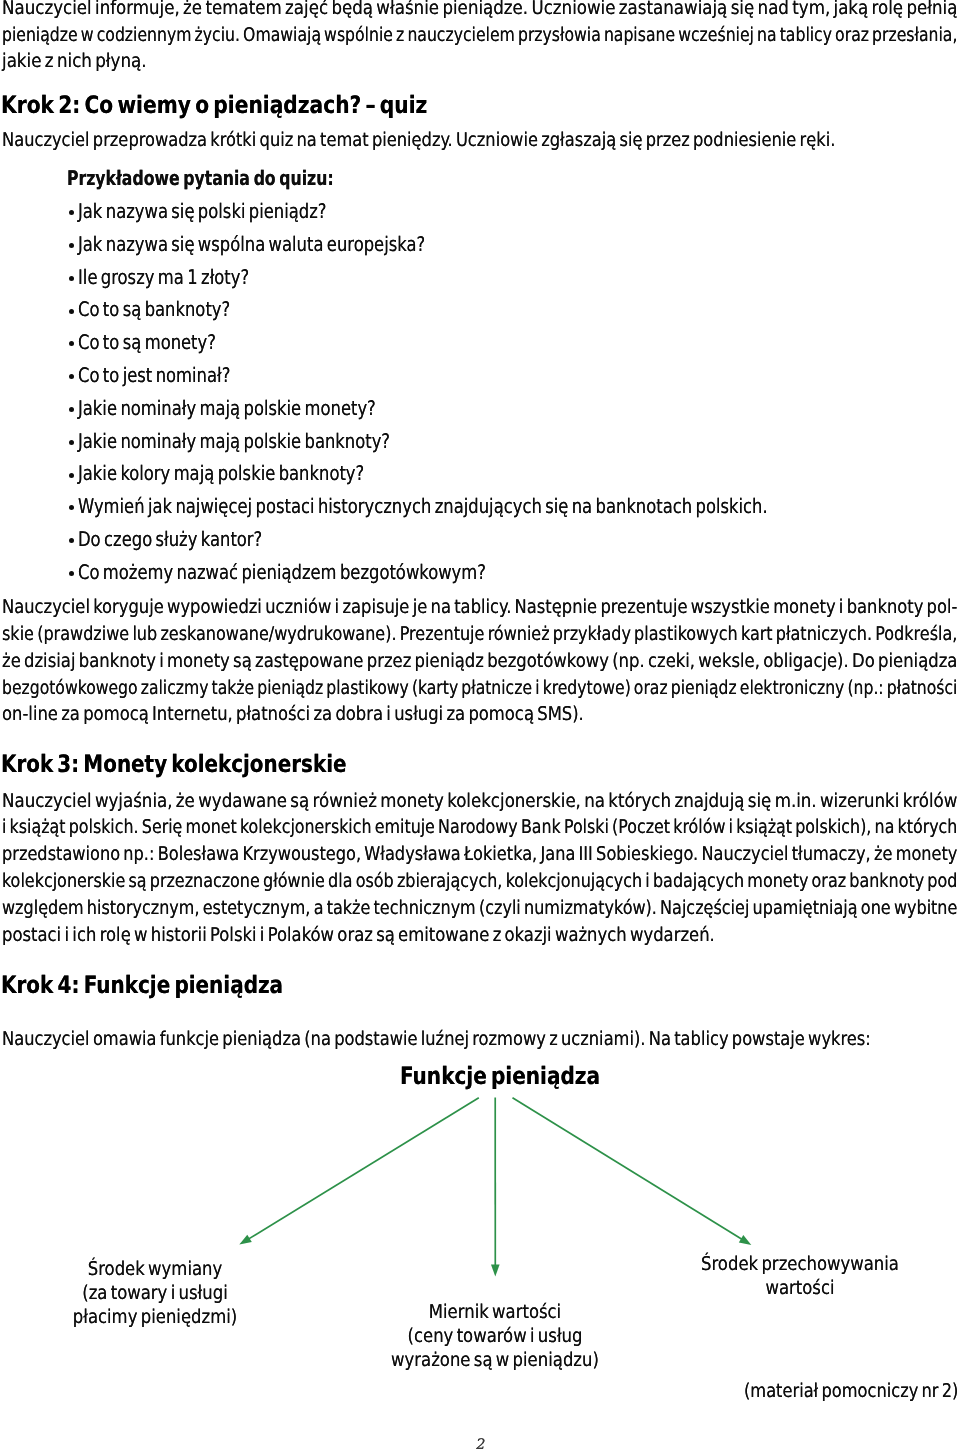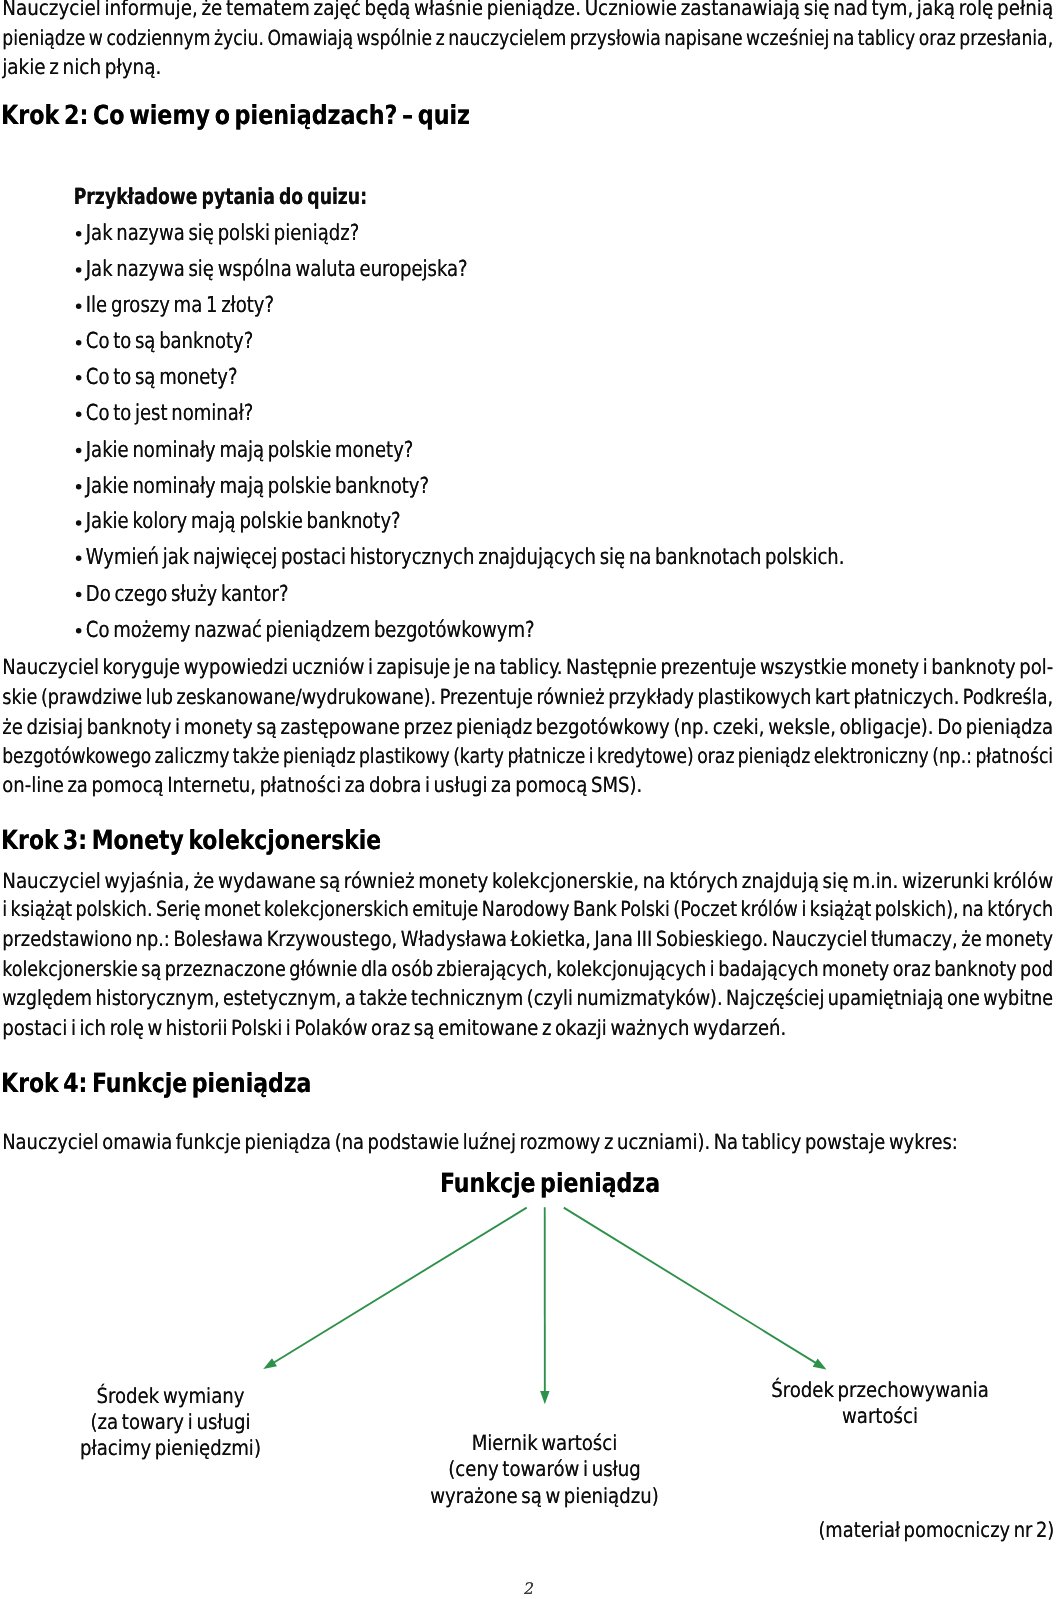--- a/index.html
+++ b/index.html
@@ -44,20 +44,23 @@
 </head>
 <body>
 
 <div class="page">
 <div class="para" style="top:-5.3px;">
 <div class="ln" style="transform:scaleX(0.97487);">Nauczyciel informuje, że tematem zajęć będą właśnie pieniądze. Uczniowie zastanawiają się nad tym, jaką rolę pełnią</div>
 <div class="ln" style="transform:scaleX(0.91631);">pieniądze w codziennym życiu. Omawiają wspólnie z nauczycielem przysłowia napisane wcześniej na tablicy oraz przesłania,</div>
 <div class="ln" style="transform:scaleX(0.9768);">jakie z nich płyną.</div>
 </div>
 <div class="heading" style="left:1.4px;top:90px;transform:scaleX(0.9357);">Krok 2: Co wiemy o pieniądzach? – quiz</div>
+<div class="para" style="top:126.7px;">
+<div class="ln" style="transform:scaleX(0.9517);">Nauczyciel przeprowadza krótki quiz na temat pieniędzy. Uczniowie zgłaszają się przez podniesienie ręki.</div>
+</div>
 <div class="subhead" style="left:67.2px;top:166.3px;transform:scaleX(0.86345);">Przykładowe pytania do quizu:</div>
 <div class="bullet" style="left:68.9px;top:210.1px;"></div>
 <div class="qitem" style="left:77.8px;top:199px;transform:scaleX(0.90646);">Jak nazywa się polski pieniądz?</div>
 <div class="bullet" style="left:68.9px;top:242.9px;"></div>
 <div class="qitem" style="left:77.8px;top:231.8px;transform:scaleX(0.90646);">Jak nazywa się wspólna waluta europejska?</div>
 <div class="bullet" style="left:68.9px;top:275.7px;"></div>
 <div class="qitem" style="left:77.8px;top:264.6px;transform:scaleX(0.90646);">Ile groszy ma 1 złoty?</div>
 <div class="bullet" style="left:68.9px;top:308.5px;"></div>
 <div class="qitem" style="left:77.8px;top:297.4px;transform:scaleX(0.90646);">Co to są banknoty?</div>
 <div class="bullet" style="left:68.9px;top:341.3px;"></div>

